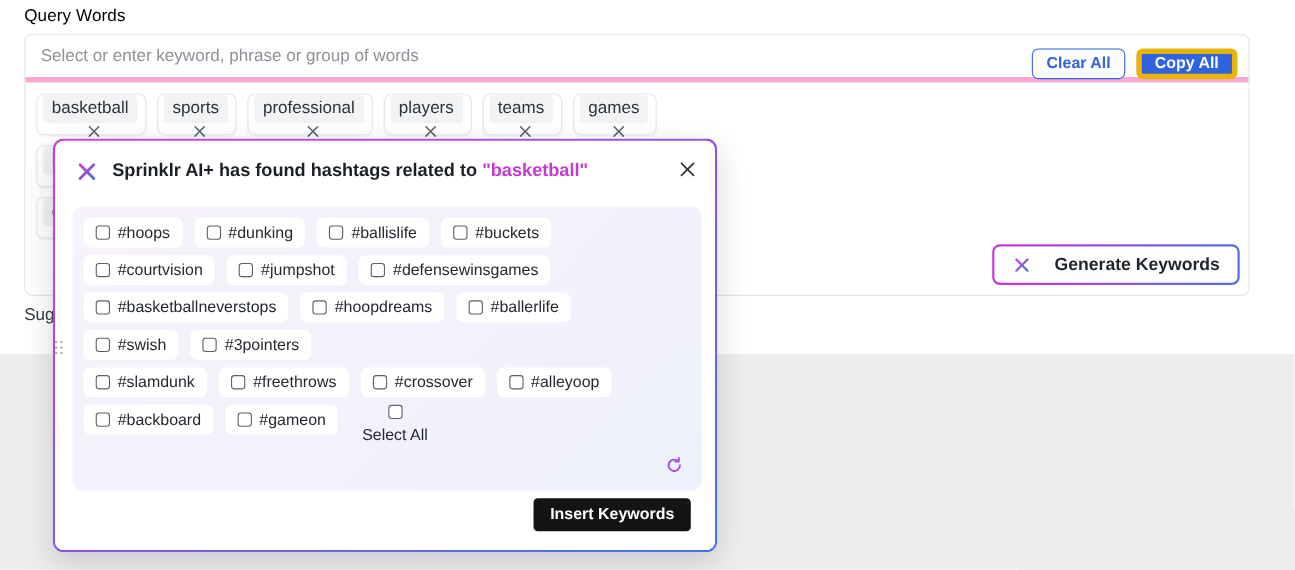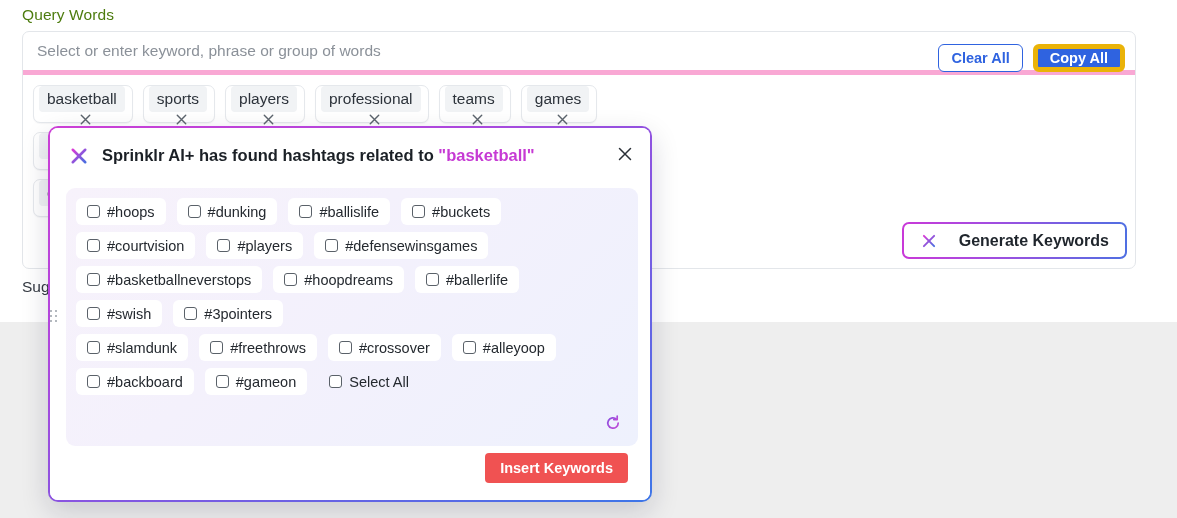--- a/index.html
+++ b/index.html
@@ -13,21 +13,21 @@
 
   
   .page-bg-lower {
     position: absolute; left: 0; top: 322px; width: 1177px; height: 196px;
     background: #eeeeee;
   }
 
   
   .qw-label {
     position: absolute; left: 22px; top: 6px;
-    font-size: 15.5px; color: #4d7c0f; letter-spacing: .1px;
+    font-size: 15.5px; color: #000000; letter-spacing: .1px;
   }
   .qw-box {
     position: absolute; left: 22px; top: 31px; width: 1114px; height: 238px;
     background: #ffffff; border: 1px solid #e3e6ea; border-radius: 7px;
   }
   .qw-input-row {
     position: absolute; left: 0; top: 0; width: 100%; height: 43px;
     border-bottom: 5px solid #f9a8d4;
     display: flex; align-items: center;
   }
@@ -132,37 +132,37 @@
     background: linear-gradient(135deg, #f7f2fb 0%, #f4f1fc 40%, #eef1fd 100%);
     padding: 10px 10px 0 10px;
   }
   .hrow { display: flex; flex-wrap: nowrap; align-items: center; margin-bottom: 7px; }
   .hchip {
     display: inline-flex; align-items: center; gap: 7px;
     background: #ffffff; border-radius: 6px;
     height: 27px; padding: 0 11px; margin-right: 11px;
     font-size: 14.5px; color: #24292f; white-space: nowrap; cursor: pointer;
   }
-  .hchip.plain { background: transparent; }
+  .hchip.plain { background: transparent; flex-direction: column; }
   .cbx {
     width: 13px; height: 13px; flex: 0 0 13px;
     border: 1.4px solid #5a6169; border-radius: 3px; background: #fff;
   }
   .refresh {
     position: absolute; right: 16px; bottom: 14px; width: 18px; height: 18px;
     cursor: pointer;
   }
 
   .ai-footer {
     position: absolute; left: 0; right: 0; bottom: 0; height: 56px;
   }
   .btn-insert {
     position: absolute; right: 22px; top: 9px;
     height: 30px; padding: 0 15px; border: none; border-radius: 4px;
-    background: #ef4444; color: #ffffff;
+    background: #000000; color: #ffffff;
     font-size: 14.5px; font-weight: bold; font-family: "Liberation Sans", sans-serif;
     cursor: default; opacity: .92;
   }
 
   
   .drag-handle {
     position: absolute; left: 50px; top: 310px; width: 8px; height: 14px;
     display: grid; grid-template-columns: 2px 2px; grid-template-rows: 2px 2px 2px;
     gap: 3px 3px;
   }
@@ -205,29 +205,29 @@
           </div>
           <div class="tag">
             <span class="tag-text">sports</span>
             <span class="tag-x">
               <svg viewBox="0 0 16 16" width="15" height="15">
                 <path d="M3.5 3.5 L12.5 12.5 M12.5 3.5 L3.5 12.5" stroke="#5c646d" stroke-width="1.5" stroke-linecap="round"></path>
               </svg>
             </span>
           </div>
           <div class="tag">
+            <span class="tag-text">professional</span>
+            <span class="tag-x">
+              <svg viewBox="0 0 16 16" width="15" height="15">
+                <path d="M3.5 3.5 L12.5 12.5 M12.5 3.5 L3.5 12.5" stroke="#5c646d" stroke-width="1.5" stroke-linecap="round"></path>
+              </svg>
+            </span>
+          </div>
+          <div class="tag">
             <span class="tag-text">players</span>
-            <span class="tag-x">
-              <svg viewBox="0 0 16 16" width="15" height="15">
-                <path d="M3.5 3.5 L12.5 12.5 M12.5 3.5 L3.5 12.5" stroke="#5c646d" stroke-width="1.5" stroke-linecap="round"></path>
-              </svg>
-            </span>
-          </div>
-          <div class="tag">
-            <span class="tag-text">professional</span>
             <span class="tag-x">
               <svg viewBox="0 0 16 16" width="15" height="15">
                 <path d="M3.5 3.5 L12.5 12.5 M12.5 3.5 L3.5 12.5" stroke="#5c646d" stroke-width="1.5" stroke-linecap="round"></path>
               </svg>
             </span>
           </div>
           <div class="tag">
             <span class="tag-text">teams</span>
             <span class="tag-x">
               <svg viewBox="0 0 16 16" width="15" height="15">
@@ -391,21 +391,21 @@
                 <span>#buckets</span>
               </div>
             </div>
             <div class="hrow">
               <div class="hchip">
                 <span class="cbx"></span>
                 <span>#courtvision</span>
               </div>
               <div class="hchip">
                 <span class="cbx"></span>
-                <span>#players</span>
+                <span>#jumpshot</span>
               </div>
               <div class="hchip">
                 <span class="cbx"></span>
                 <span>#defensewinsgames</span>
               </div>
             </div>
             <div class="hrow">
               <div class="hchip">
                 <span class="cbx"></span>
                 <span>#basketballneverstops</span>

